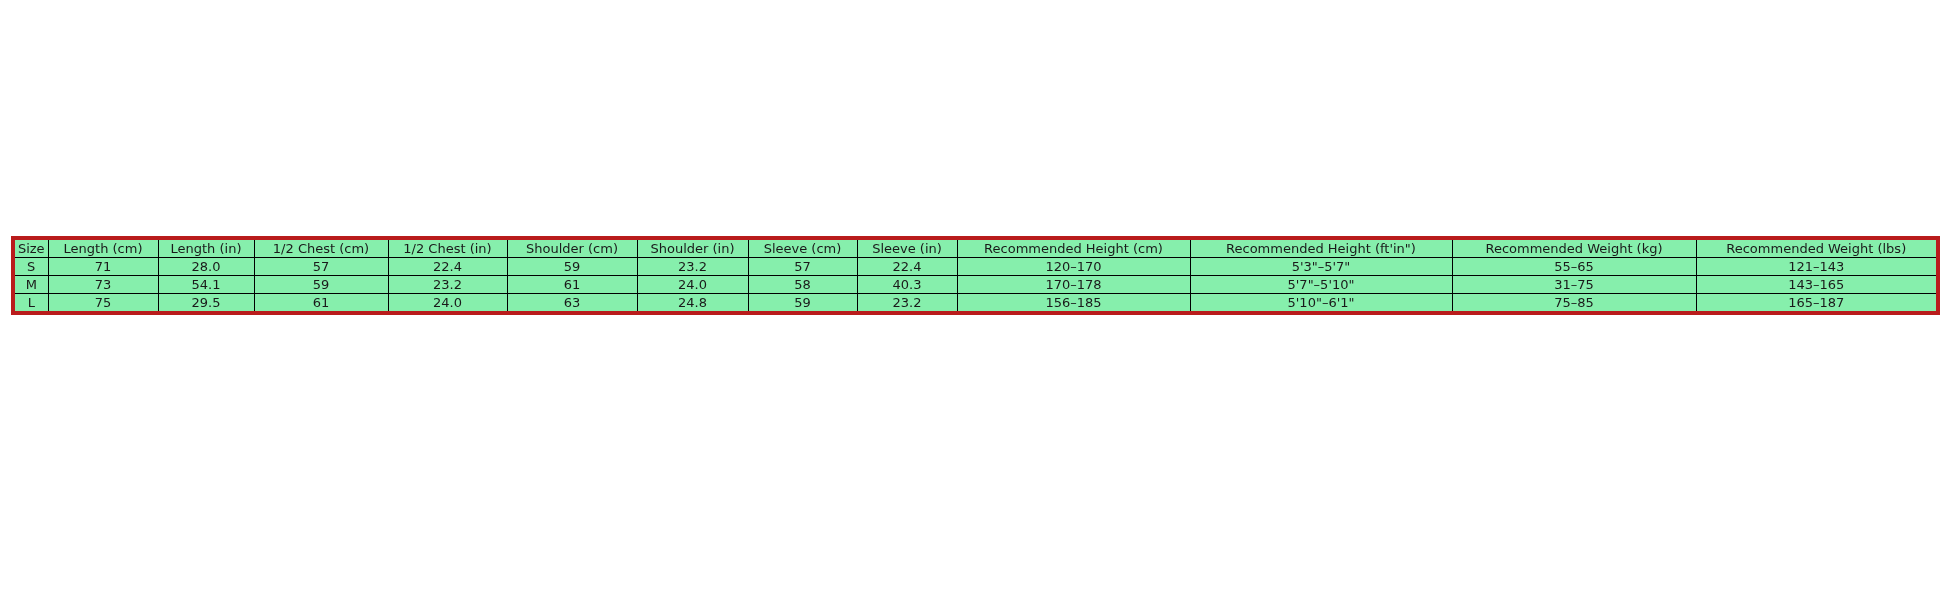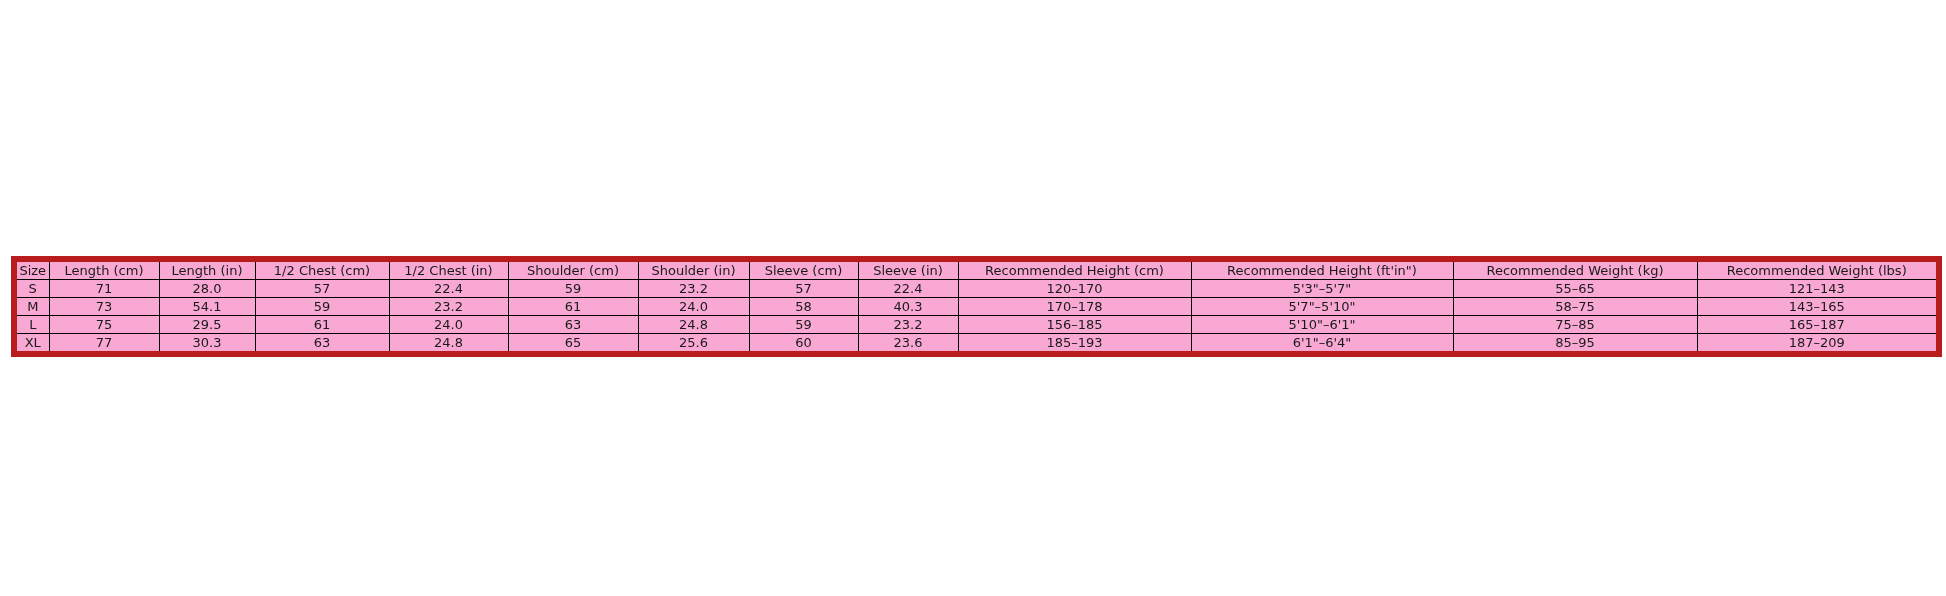--- a/index.html
+++ b/index.html
@@ -10,25 +10,25 @@
   body {
     position: relative;
     width: 1946px;
     height: 596px;
     font-family: "DejaVu Sans", sans-serif;
     color: #1a1a1a;
   }
   table.size-chart {
     position: absolute;
     left: 11px;
-    top: 256px;
+    top: 236px;
     border-collapse: collapse;
     table-layout: fixed;
-    border: 6px solid #b91c1c;
-    background: #f9a8d4;
+    border: 4px solid #b91c1c;
+    background: #86efac;
   }
   table.size-chart th,
   table.size-chart td {
     border: 1px solid #000000;
     font-size: 13px;
     font-weight: 400;
     color: #1a1a1a;
     text-align: center;
     vertical-align: middle;
     height: 17px;
@@ -109,47 +109,32 @@
         <td>73</td>
         <td>54.1</td>
         <td>59</td>
         <td>23.2</td>
         <td>61</td>
         <td>24.0</td>
         <td>58</td>
         <td>40.3</td>
         <td>170–178</td>
         <td>5'7"–5'10"</td>
-        <td>58–75</td>
+        <td>31–75</td>
         <td>143–165</td>
       </tr>
       <tr>
         <th>L</th>
         <td>75</td>
         <td>29.5</td>
         <td>61</td>
         <td>24.0</td>
         <td>63</td>
         <td>24.8</td>
         <td>59</td>
         <td>23.2</td>
         <td>156–185</td>
         <td>5'10"–6'1"</td>
         <td>75–85</td>
         <td>165–187</td>
       </tr>
-      <tr>
-        <th>XL</th>
-        <td>77</td>
-        <td>30.3</td>
-        <td>63</td>
-        <td>24.8</td>
-        <td>65</td>
-        <td>25.6</td>
-        <td>60</td>
-        <td>23.6</td>
-        <td>185–193</td>
-        <td>6'1"–6'4"</td>
-        <td>85–95</td>
-        <td>187–209</td>
-      </tr>
     </tbody>
 </table>
 
 </body></html>

